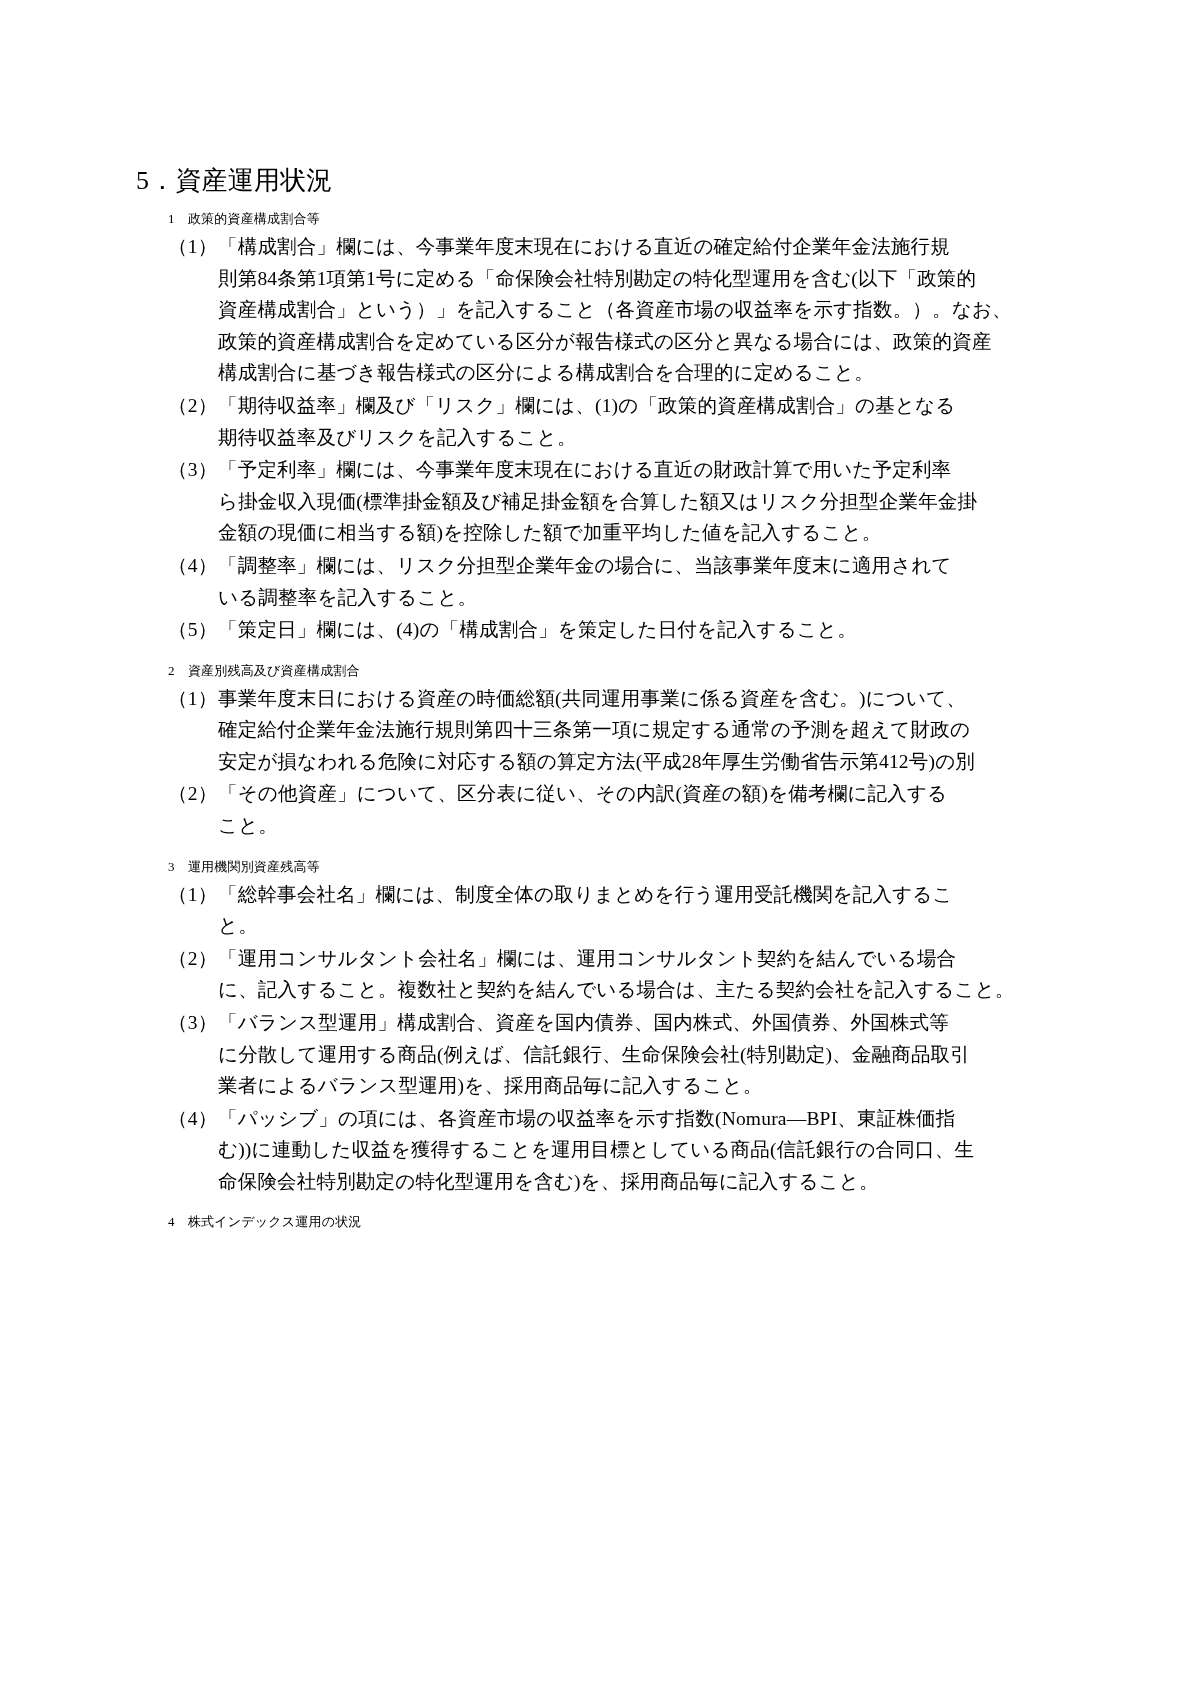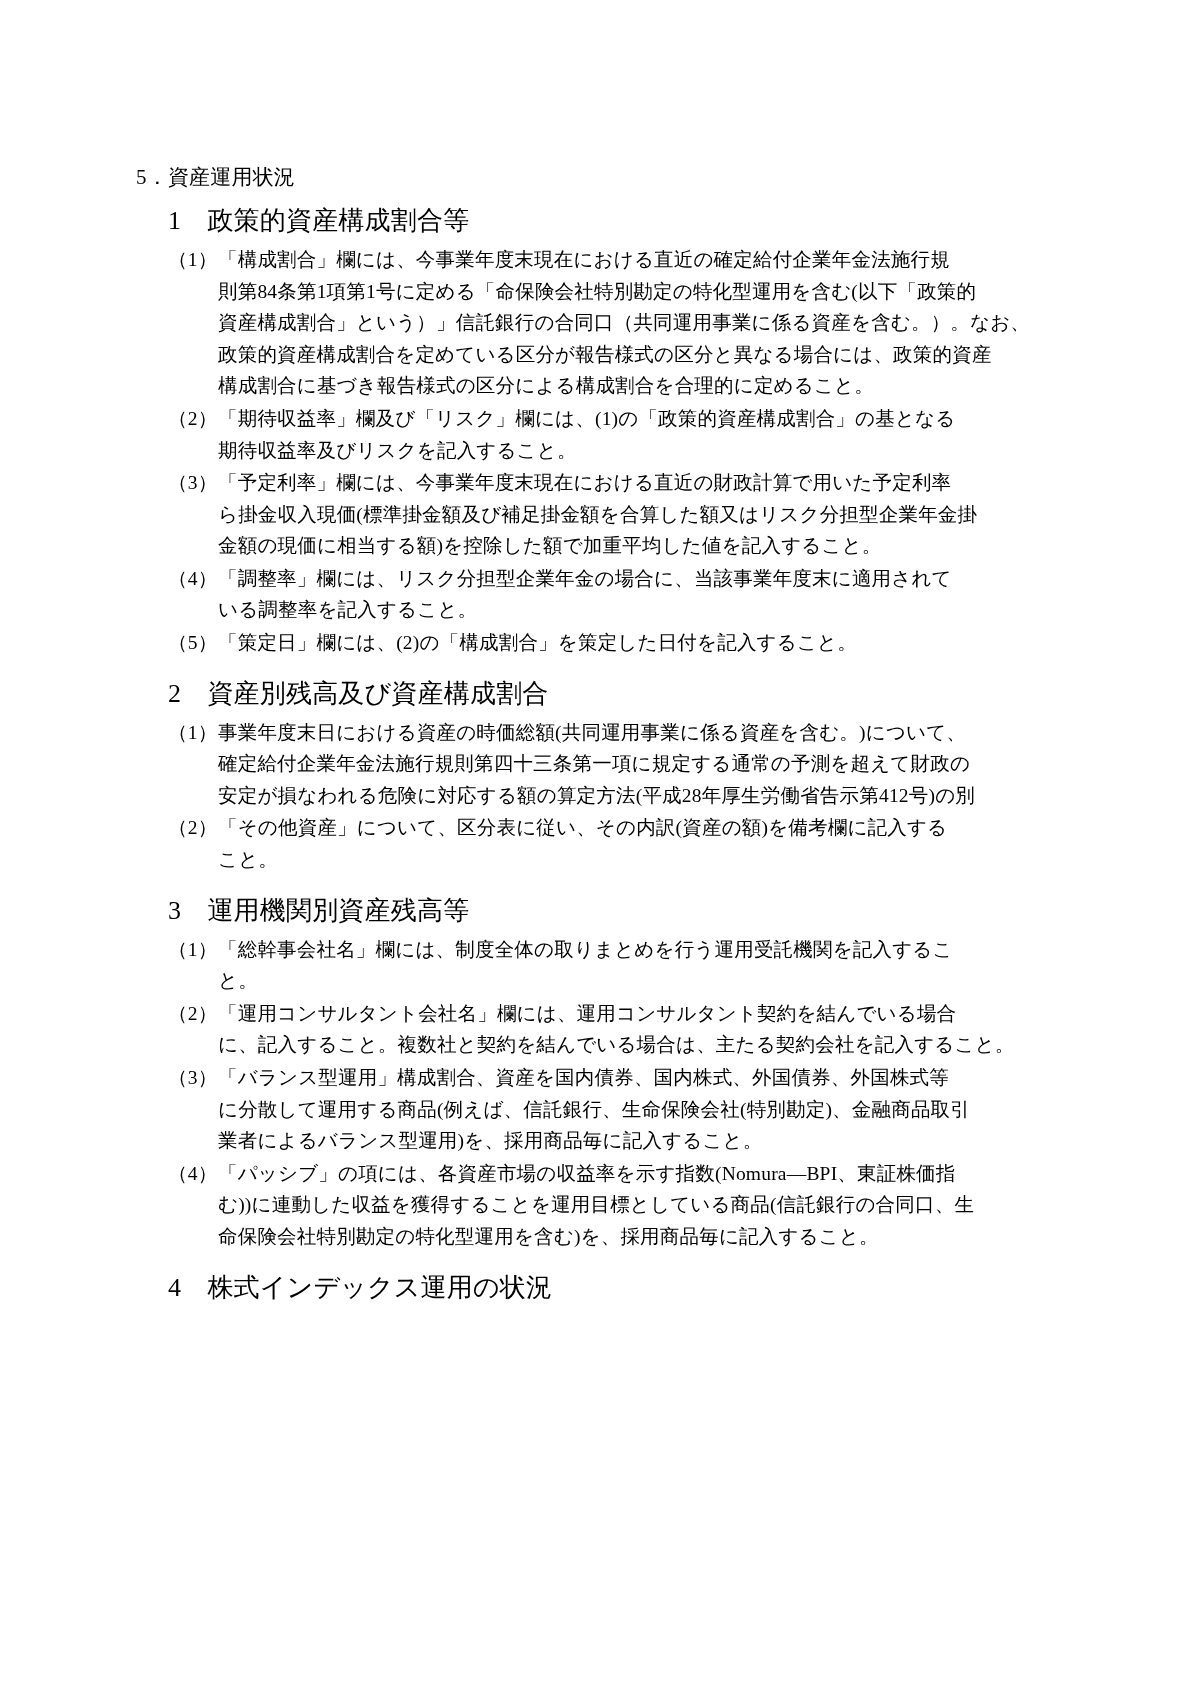--- a/index.html
+++ b/index.html
@@ -21,27 +21,27 @@
     padding: 160px 120px 60px 130px;
   }
   .doc {
     font-size: 19.5px;
     line-height: 1.62;
     letter-spacing: 0.01em;
   }
   .section-title {
     margin: 0 0 6px 0;
     padding-left: 6px;
-    font-size: 21px;
+    font-size: 26px;
   }
   .subsection {
     margin-top: 6px;
     margin-bottom: 2px;
     padding-left: 38px;
-    font-size: 26px;
+    font-size: 13px;
   }
   .group {
     margin-bottom: 0;
   }
   .group.spaced {
     margin-top: 14px;
   }
   .item {
     display: flex;
     align-items: flex-start;
@@ -75,21 +75,21 @@
     </div>
 
     <div class="group">
       <div class="subsection">1　政策的資産構成割合等</div>
 
       <div class="item">
         <span class="marker">（1）</span>
         <span class="body">
           <span class="ln">「構成割合」欄には、今事業年度末現在における直近の確定給付企業年金法施行規</span>
           <span class="ln">則第84条第1項第1号に定める「命保険会社特別勘定の特化型運用を含む(以下「政策的</span>
-          <span class="ln">資産構成割合」という）」信託銀行の合同口（共同運用事業に係る資産を含む。）。なお、</span>
+          <span class="ln">資産構成割合」という）」を記入すること（各資産市場の収益率を示す指数。）。なお、</span>
           <span class="ln">政策的資産構成割合を定めている区分が報告様式の区分と異なる場合には、政策的資産</span>
           <span class="ln">構成割合に基づき報告様式の区分による構成割合を合理的に定めること。</span>
         </span>
       </div>
 
       <div class="item">
         <span class="marker">（2）</span>
         <span class="body">
           <span class="ln">「期待収益率」欄及び「リスク」欄には、(1)の「政策的資産構成割合」の基となる</span>
           <span class="ln">期待収益率及びリスクを記入すること。</span>
@@ -109,21 +109,21 @@
         <span class="marker">（4）</span>
         <span class="body">
           <span class="ln">「調整率」欄には、リスク分担型企業年金の場合に、当該事業年度末に適用されて</span>
           <span class="ln">いる調整率を記入すること。</span>
         </span>
       </div>
 
       <div class="item">
         <span class="marker">（5）</span>
         <span class="body">
-          <span class="ln">「策定日」欄には、(2)の「構成割合」を策定した日付を記入すること。</span>
+          <span class="ln">「策定日」欄には、(4)の「構成割合」を策定した日付を記入すること。</span>
         </span>
       </div>
     </div>
 
     <div class="group spaced">
       <div class="subsection">2　資産別残高及び資産構成割合</div>
 
       <div class="item">
         <span class="marker">（1）</span>
         <span class="body">

